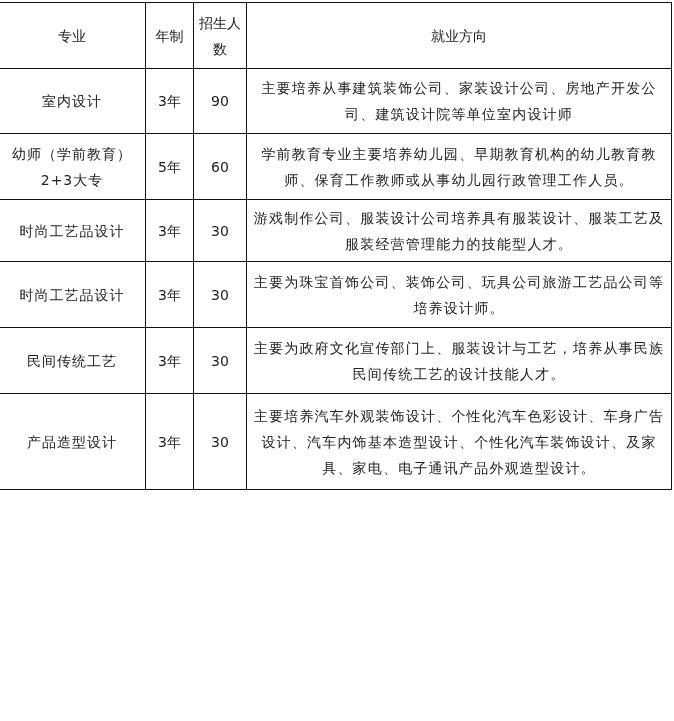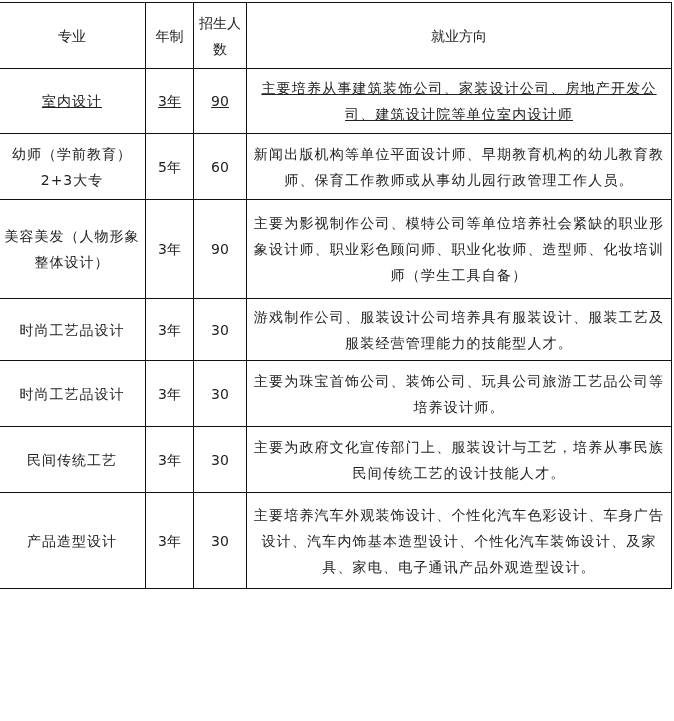--- a/index.html
+++ b/index.html
@@ -41,21 +41,21 @@
     th.h-major { padding: 0 8px; }
     th.h-count { line-height: 24px; padding: 0 4px; margin-left: 26px; }
     td.major { padding: 0 6px; letter-spacing: 1px; }
     td.desc {
       text-align: center;
       padding: 0 2px 0 2px;
       letter-spacing: 1.2px;
       line-height: 29px;
     }
     tr.r-head  { height: 66px; }
-    tr.r0 { height: 65px; text-decoration: underline; }
+    tr.r0 { height: 65px; }
     tr.r1 { height: 66px; }
     tr.r2 { height: 66px; }
     tr.r3 { height: 99px; }
     tr.r4 { height: 64px; }
     tr.r5 { height: 62px; }
     tr.r6 { height: 66px; }
     tr.r7 { height: 66px; }
     tr.r8 { height: 96px; }
   </style>
 </head>
@@ -80,27 +80,21 @@
     <tr class="r0">
       <td class="center major">室内设计</td>
       <td class="center">3年</td>
       <td class="center">90</td>
       <td class="desc">主要培养从事建筑装饰公司、家装设计公司、房地产开发公司、建筑设计院等单位室内设计师</td>
     </tr>
     <tr class="r2">
       <td class="center major">幼师（学前教育）2+3大专</td>
       <td class="center">5年</td>
       <td class="center">60</td>
-      <td class="desc">新闻出版机构等单位平面设计师、早期教育机构的幼儿教育教师、保育工作教师或从事幼儿园行政管理工作人员。</td>
-    </tr>
-    <tr class="r3">
-      <td class="center major">美容美发（人物形象整体设计）</td>
-      <td class="center">3年</td>
-      <td class="center">90</td>
-      <td class="desc">主要为影视制作公司、模特公司等单位培养社会紧缺的职业形象设计师、职业彩色顾问师、职业化妆师、造型师、化妆培训师（学生工具自备）</td>
+      <td class="desc">学前教育专业主要培养幼儿园、早期教育机构的幼儿教育教师、保育工作教师或从事幼儿园行政管理工作人员。</td>
     </tr>
     <tr class="r5">
       <td class="center major">时尚工艺品设计</td>
       <td class="center">3年</td>
       <td class="center">30</td>
       <td class="desc">游戏制作公司、服装设计公司培养具有服装设计、服装工艺及服装经营管理能力的技能型人才。</td>
     </tr>
     <tr class="r6">
       <td class="center major">时尚工艺品设计</td>
       <td class="center">3年</td>

